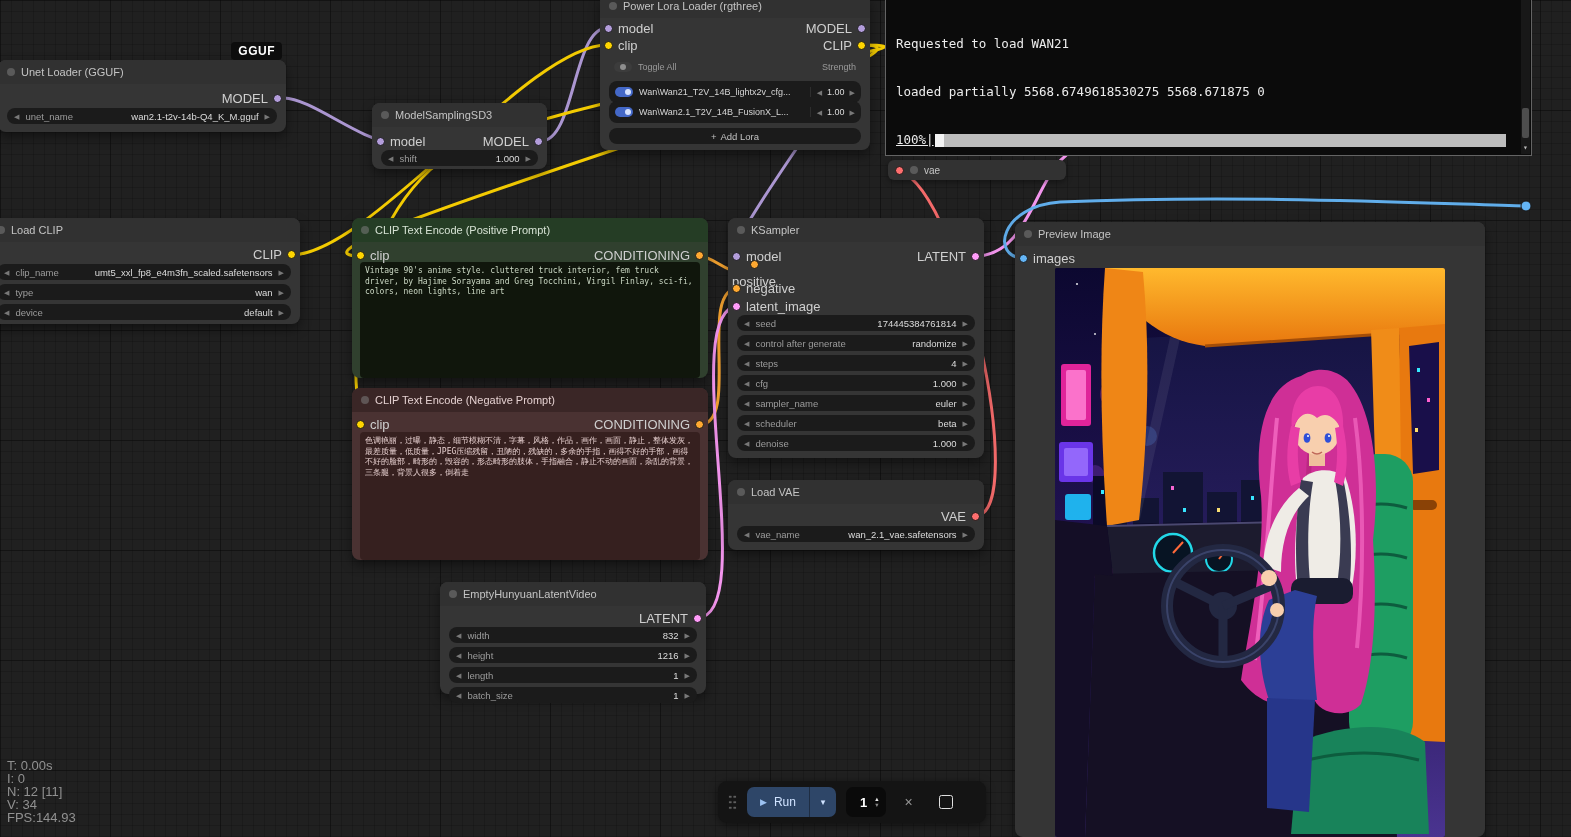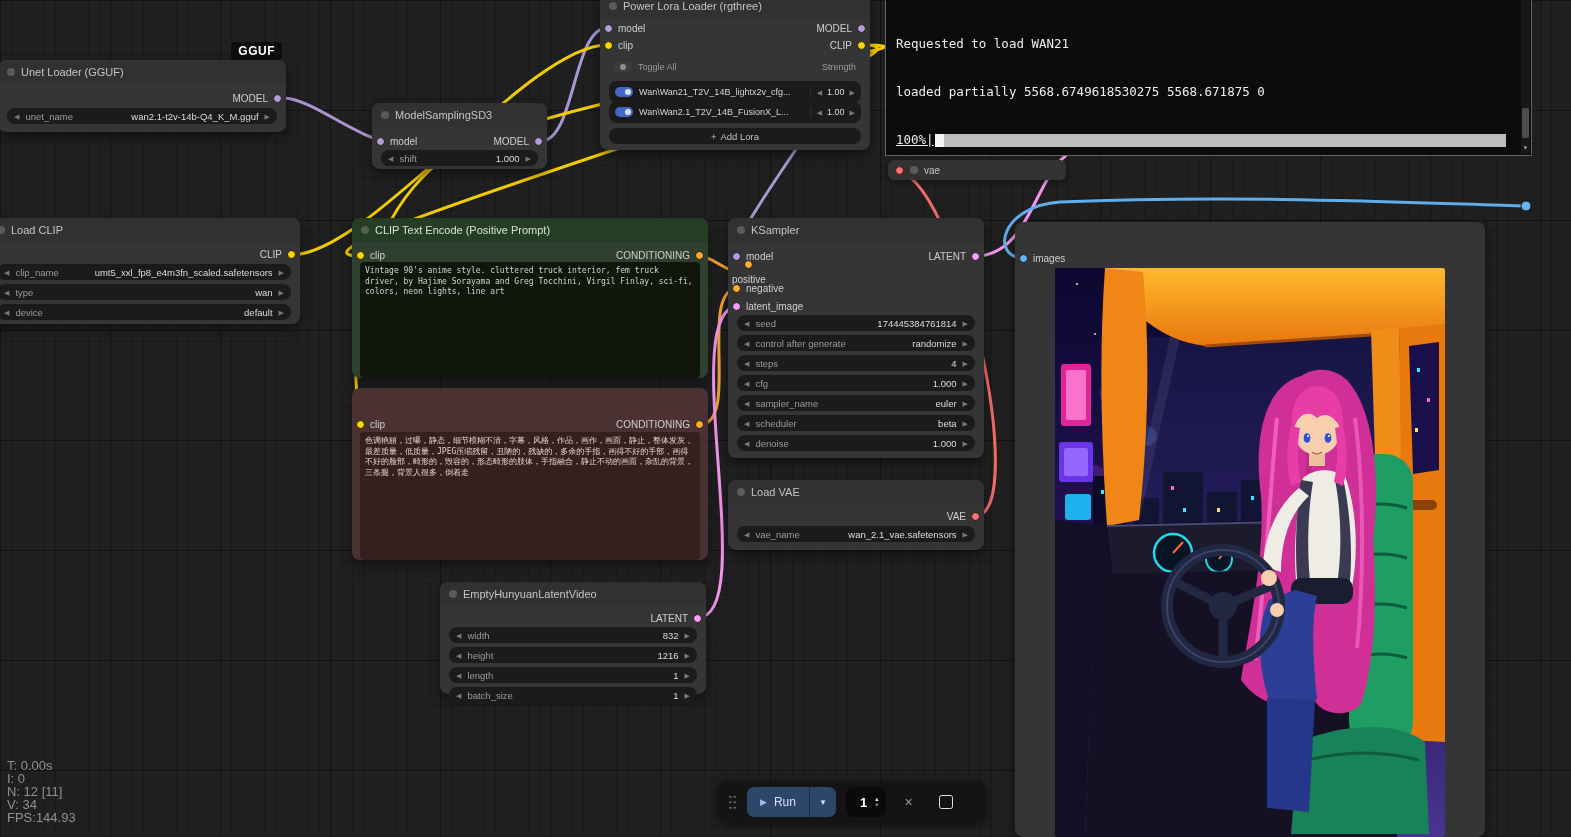--- a/index.html
+++ b/index.html
@@ -18,21 +18,21 @@
   .nhead{height:24px;display:flex;align-items:center;gap:6px;padding:0 9px;
     border-radius:8px 8px 0 0;background:#313131;font-size:11px;color:#c4c4c4;white-space:nowrap;overflow:hidden;}
   .cdot{width:8px;height:8px;border-radius:50%;background:#7b7b7b;opacity:.55;flex:none;}
   .green{background:#30402e;}
   .green .nhead{background:#253d25;color:#d6e2d4;}
   .red{background:#4a3232;}
   .red .nhead{background:#3a2626;color:#e4d0d0;}
   .in-slot{position:absolute;left:4px;display:flex;align-items:center;gap:5px;height:10px;z-index:2;}
   .out-slot{position:absolute;right:4px;display:flex;align-items:center;gap:5px;height:10px;z-index:2;}
   .sdot{width:9px;height:9px;border-radius:50%;box-sizing:border-box;border:1px solid #191919;flex:none;}
-  .slabel{font-size:10px;color:#cfcfcf;white-space:nowrap;}
+  .slabel{font-size:13px;color:#cfcfcf;white-space:nowrap;}
   .widget{position:absolute;left:9px;right:9px;height:16px;background:#1b1b1b;border-radius:8px;
     display:flex;align-items:center;padding:0 7px;box-sizing:border-box;font-size:9.5px;color:#9c9c9c;gap:6px;}
   .warr{color:#787878;font-size:7px;flex:none;line-height:1;}
   .wlabel{flex:none;white-space:nowrap;}
   .wvalue{flex:1;text-align:right;color:#dcdcdc;white-space:nowrap;overflow:hidden;text-overflow:ellipsis;}
   .pbox{position:absolute;left:8px;right:8px;border-radius:4px;padding:4px 5px;
     font-family:"DejaVu Sans Mono",monospace;font-size:8px;line-height:10.5px;overflow:hidden;
     white-space:pre-wrap;word-break:break-word;}
   .green .pbox{background:#10160c;color:#cbd8c4;}
   .red .pbox{background:#36201f;color:#e6cfcf;}
@@ -236,20 +236,24 @@
       <span class="slabel">clip</span>
     </div>
     <div class="out-slot" style="top:32px;">
       <span class="slabel">CONDITIONING</span>
       <span class="sdot" style="background:#FFA931"></span>
     </div>
     <div class="pbox" style="top:44px;height:108px;">Vintage 90's anime style. cluttered truck interior, fem truck driver, by Hajime Sorayama and Greg Tocchini, Virgil Finlay, sci-fi, colors, neon lights, line art</div>
   </div>
 
   <div class="node red" style="left:352px;top:388px;width:356px;height:172px;">
+    <div class="nhead">
+      <span class="cdot"></span>
+      <span>CLIP Text Encode (Negative Prompt)</span>
+    </div>
     <div class="in-slot" style="top:31px;">
       <span class="sdot" style="background:#FFD500"></span>
       <span class="slabel">clip</span>
     </div>
     <div class="out-slot" style="top:31px;">
       <span class="slabel">CONDITIONING</span>
       <span class="sdot" style="background:#FFA931"></span>
     </div>
     <div class="pbox" style="top:44px;height:120px;">色调艳丽，过曝，静态，细节模糊不清，字幕，风格，作品，画作，画面，静止，整体发灰，最差质量，低质量，JPEG压缩残留，丑陋的，残缺的，多余的手指，画得不好的手部，画得不好的脸部，畸形的，毁容的，形态畸形的肢体，手指融合，静止不动的画面，杂乱的背景，三条腿，背景人很多，倒着走</div>
   </div>
@@ -375,20 +379,24 @@
     </div>
   </div>
 
   <div class="vnode" style="left:888px;top:160px;width:178px;height:20px;">
     <span class="sdot" style="background:#FF6E6E;margin-left:1px;"></span>
     <span class="cdot"></span>
     <span>vae</span>
   </div>
 
   <div class="node" style="left:1015px;top:222px;width:470px;height:615px;">
+    <div class="nhead">
+      <span class="cdot"></span>
+      <span>Preview Image</span>
+    </div>
     <div class="in-slot" style="top:31px;">
       <span class="sdot" style="background:#64B5F6"></span>
       <span class="slabel">images</span>
     </div>
     <div class="preview-img">
       <svg viewBox="0 0 390 570" width="390" height="570" xmlns="http://www.w3.org/2000/svg">
         <defs>
           <linearGradient id="skyG" x1="0" y1="0" x2="0" y2="1">
             <stop offset="0" stop-color="#0c0830"></stop>
               <stop offset="0.55" stop-color="#241457"></stop>

